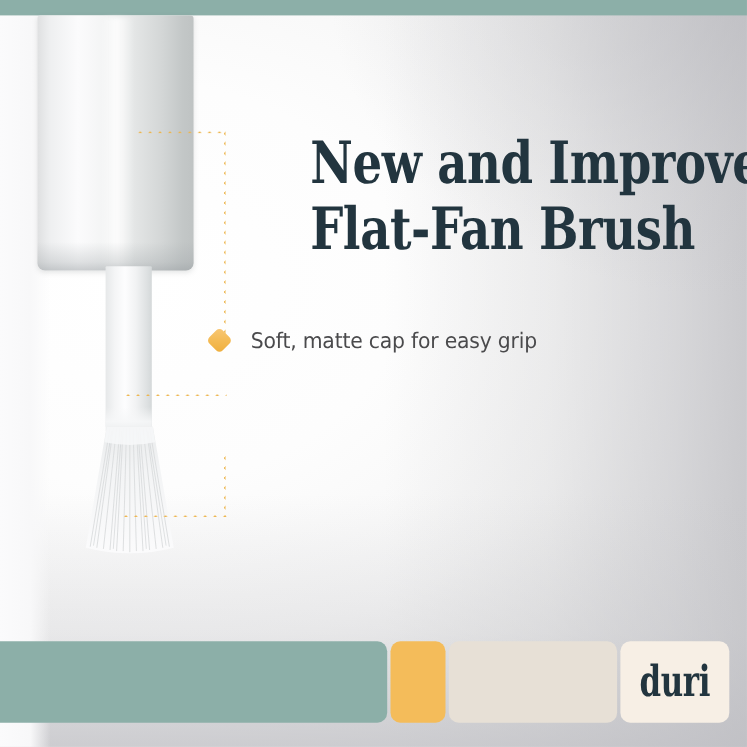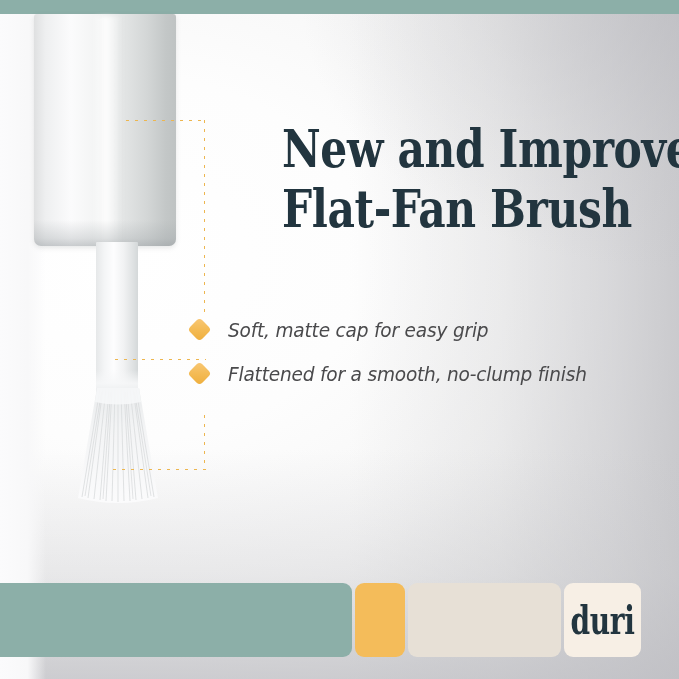--- a/index.html
+++ b/index.html
@@ -178,22 +178,21 @@
   .bullets {
     position: absolute;
     left: 188px;
     top: 298px;
     width: 470px;
   }
   .bullet-row {
     position: relative;
     height: 44px;
     display: flex;
-    align-items: flex-end;
-    font-style: italic;
+    align-items: flex-start;
   }
   .bullet-marker {
     position: relative;
     width: 24px;
     height: 24px;
     flex: 0 0 24px;
     margin-right: 16px;
   }
   .bullet-marker i {
     position: absolute;
@@ -233,21 +232,21 @@
   }
   .swatch-green {
     left: -14px;
     width: 366px;
     border-radius: 0 9px 9px 0;
   }
   .swatch-gold  { left: 355px; width: 50px; }
   .swatch-beige { left: 408px; width: 153px; }
   .swatch-cream {
     left: 564px;
-    width: 77px;
+    width: 99px;
     display: flex;
     align-items: center;
     justify-content: center;
   }
   .logo {
     font-family: "DejaVu Serif", "Liberation Serif", serif;
     font-weight: 700;
     font-size: 39px;
     line-height: 39px;
     color: #22353f;
@@ -326,26 +325,20 @@
     <div class="headline-line">Flat-Fan Brush</div>
   </div>
 
   <div class="bullets">
     <div class="bullet-row">
       <span class="bullet-marker">
           <i></i>
         </span>
       <span class="bullet-text">Soft, matte cap for easy grip</span>
     </div>
-    <div class="bullet-row">
-      <span class="bullet-marker">
-          <i></i>
-        </span>
-      <span class="bullet-text">Flattened for a smooth, no-clump finish</span>
-    </div>
   </div>
 
   <div class="footer">
     <div class="swatch swatch-green" style="background:#8CAFA8"></div>
     <div class="swatch swatch-gold" style="background:#F4BC5A"></div>
     <div class="swatch swatch-beige" style="background:#E7E0D6"></div>
     <div class="swatch swatch-cream" style="background:#F7EFE5">
       <span class="logo">duri</span>
     </div>
   </div>

